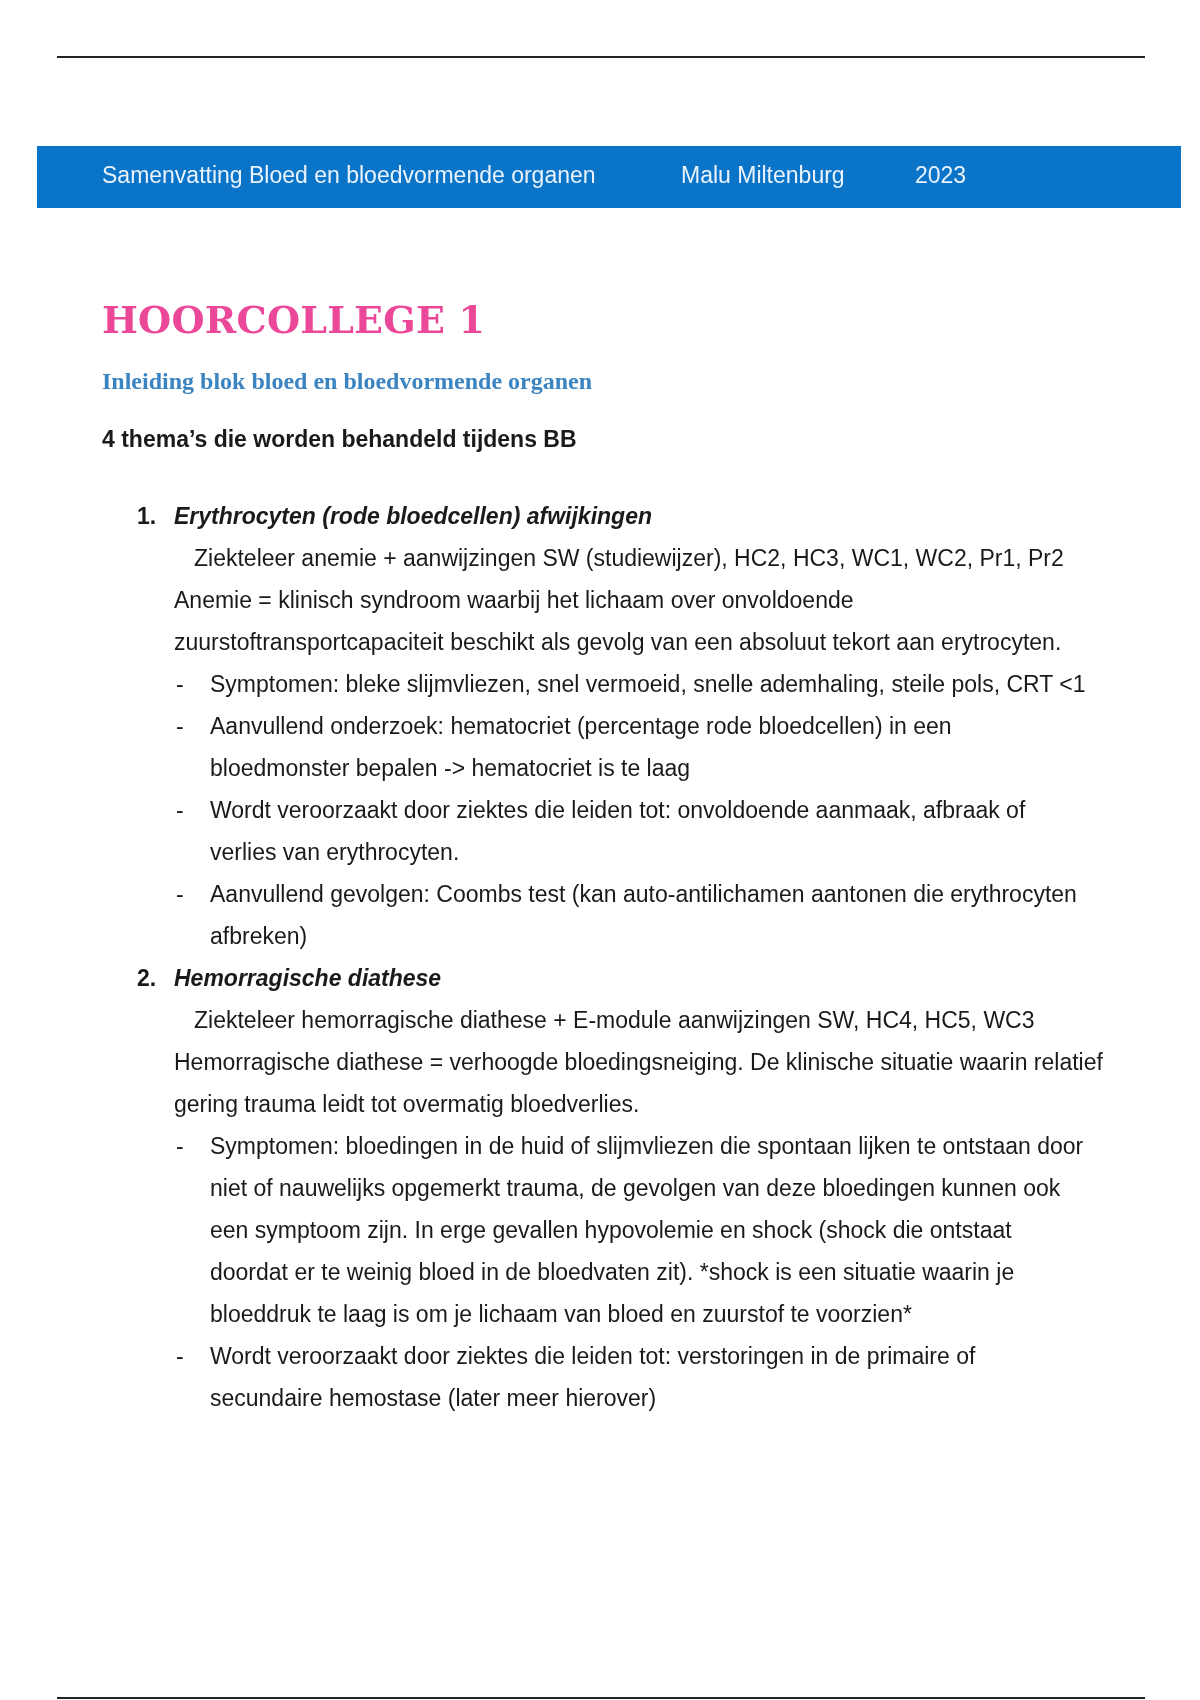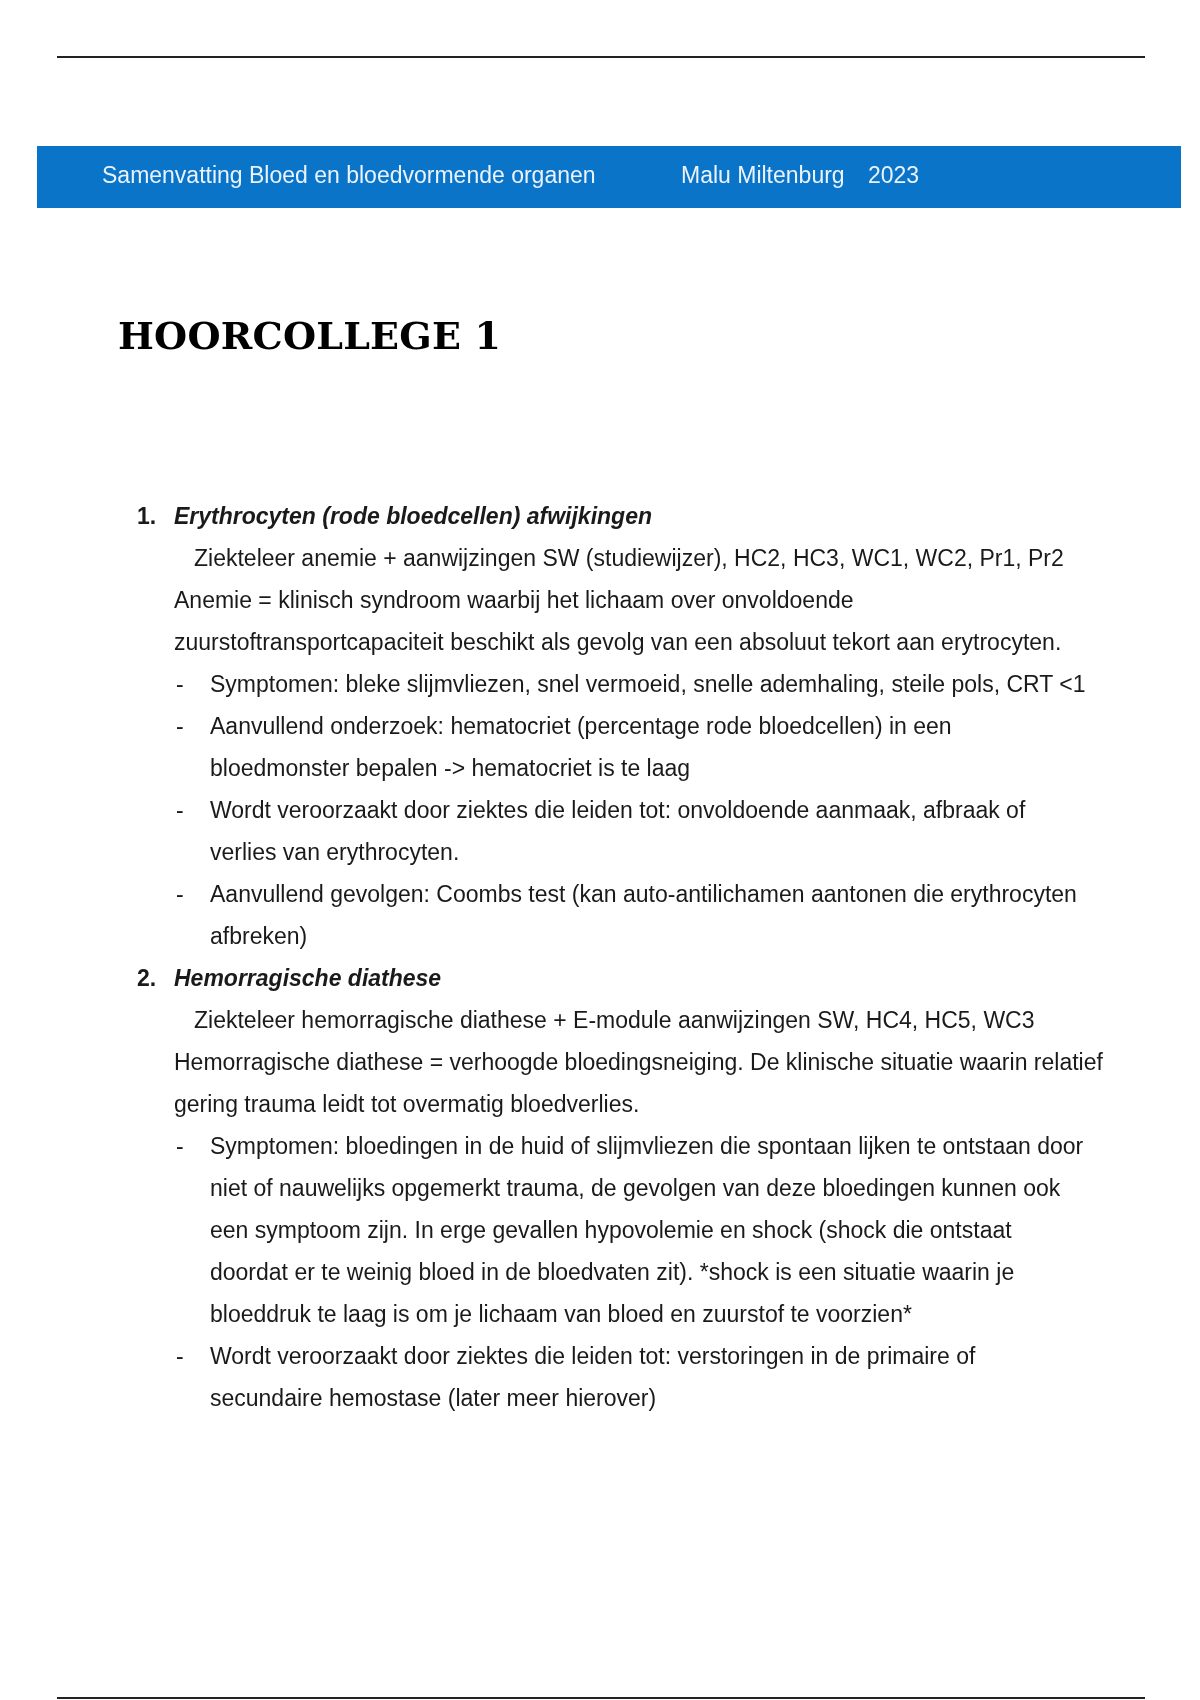--- a/index.html
+++ b/index.html
@@ -42,33 +42,33 @@
       font-size: 23px;
       box-sizing: border-box;
     }
     .header-band span {
       position: absolute;
       top: 16px;
       white-space: nowrap;
     }
     .hdr-title { left: 65px; }
     .hdr-author { left: 644px; }
-    .hdr-year { left: 831px; }
+    .hdr-year { left: 878px; }
 
     .content {
       position: absolute;
       left: 102px;
       top: 292px;
       width: 1000px;
     }
     .h1 {
       font-family: "DejaVu Serif", "Liberation Serif", serif;
       font-size: 38px;
-      color: #000000;
-      margin: 16px;
+      color: #ec4899;
+      margin: 0;
       height: 56px;
       line-height: 56px;
       letter-spacing: 0.2px;
     }
     .h2 {
       font-family: "Liberation Serif", serif;
       font-size: 24px;
       color: #3b84c2;
       margin: 0;
       position: absolute;
@@ -140,20 +140,22 @@
 <div class="rule-top"></div>
 
 <div class="header-band" style="background: rgb(10, 116, 201);">
   <span class="hdr-title">Samenvatting Bloed en bloedvormende organen</span>
   <span class="hdr-author">Malu Miltenburg</span>
   <span class="hdr-year">2023</span>
 </div>
 
 <div class="content">
   <h1 class="h1">HOORCOLLEGE 1</h1>
+  <h2 class="h2">Inleiding blok bloed en bloedvormende organen</h2>
+  <div class="intro">4 thema’s die worden behandeld tijdens BB</div>
 
   <ol class="themes">
     <li class="theme">
       <span class="theme-num">1.</span>
       <span class="theme-title">Erythrocyten (rode bloedcellen) afwijkingen</span>
       <span class="theme-refs">Ziekteleer anemie + aanwijzingen SW (studiewijzer), HC2, HC3, WC1, WC2, Pr1, Pr2</span>
       <span class="theme-def">Anemie = klinisch syndroom waarbij het lichaam over onvoldoende zuurstoftransportcapaciteit beschikt als gevolg van een absoluut tekort aan erytrocyten.</span>
       <ul class="bullets">
         <li class="bullet">
           <span class="bullet-dash">-</span>

